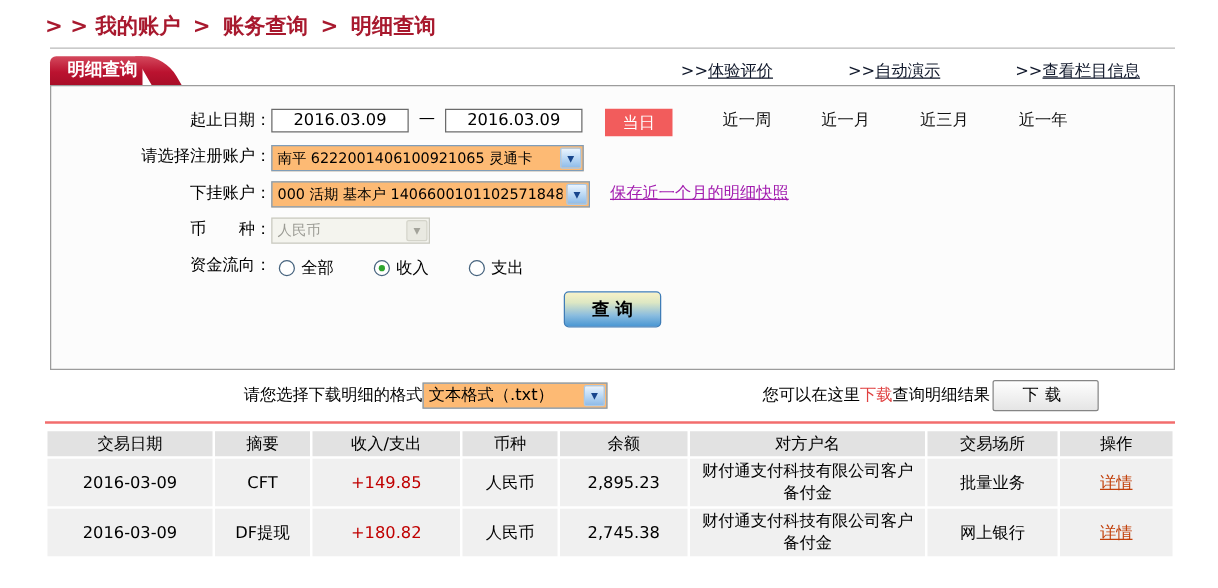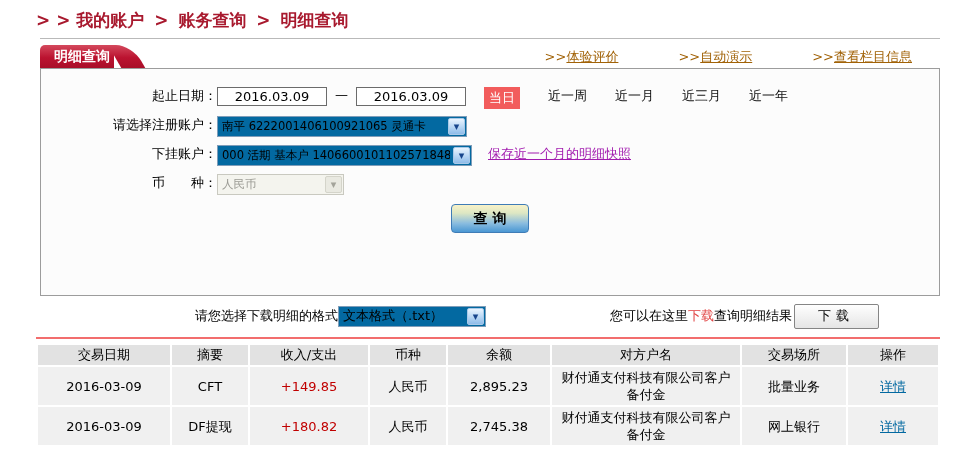--- a/index.html
+++ b/index.html
@@ -19,36 +19,36 @@
   
   .tab-row { display: flex; align-items: center; margin: 6px 34px 0 40px; height: 23px; }
   .tab { position: relative; height: 23px; line-height: 23px; padding: 0 4px 0 14px;
          background: linear-gradient(180deg,#d4495d 0%, #bb1330 55%, #a90e28 100%);
          color: #fff; font-weight: bold; font-size: 14px; border-top-left-radius: 5px; cursor: pointer; }
   .tab::after { content:""; position:absolute; left: calc(100% - 6px); top:0; width: 24px; height: 23px;
          background: linear-gradient(180deg,#d4495d 0%, #bb1330 55%, #a90e28 100%);
          transform: skewX(30deg); transform-origin: 0 0; border-top-right-radius: 16px; }
   .tab span { position: relative; z-index: 1; }
   .top-links { margin-left: auto; display: flex; gap: 60px; padding-right: 28px; font-size: 13px; }
-  .top-link { color: #a16207; text-decoration: none; cursor: pointer; white-space: nowrap; }
+  .top-link { color: #0f172a; text-decoration: none; cursor: pointer; white-space: nowrap; }
   .top-link .lk-label { text-decoration: underline; }
 
   
   .panel { margin: 0 34px 0 40px; border: 1px solid #9c9c9c; background: #fcfcfc;
            height: 228px; padding-top: 18px; }
   .frow { display: flex; height: 22px; margin-bottom: 7px; font-size: 13px; }
   .flabel { width: 176px; text-align: right; flex-shrink: 0; white-space: pre; }
   .date-input { width: 110px; height: 19px; border: 1px solid #6b6b6b; text-align: center;
                 font-size: 13px; font-family: inherit; padding: 0 2px; background: #fff; }
   .dash { margin: 0 8px; }
-  .badge { margin-left: 18px; background: #f25c5c; color: #fff; padding: 2px 5px; cursor: pointer; }
-  .qlink { margin-left: 28px; color: #111; text-decoration: none; cursor: pointer; }
-
-  
-  .sel { display: flex; align-items: center; border: 1px solid #7f9db9; background: #0369a1;
+  .badge { margin-left: 18px; background: #f25c5c; color: #fff; padding: 2px 14px; cursor: pointer; }
+  .qlink { margin-left: 40px; color: #111; text-decoration: none; cursor: pointer; }
+
+  
+  .sel { display: flex; align-items: center; border: 1px solid #7f9db9; background: #fdba74;
          height: 21px; padding: 0 1px 0 4px; cursor: pointer; overflow: hidden; }
   .sel-text { flex: 1; white-space: nowrap; overflow: hidden; font-size: 11.5px; }
   .sel-arrow { width: 17px; height: 17px; flex-shrink: 0; display: flex; align-items: center; justify-content: center;
          background: linear-gradient(180deg,#eaf4fe 0%, #bcd9f5 50%, #8fbce9 100%);
          border: 1px solid #a9c9e8; border-radius: 2px; color: #17458c; font-size: 11px; margin-left: 3px; }
   .sel.disabled { border-color: #c9c9c0; background: #f4f4ee; color: #9b9b94; cursor: default; }
   .sel.disabled .sel-arrow { background: #e9e9e1; border-color: #d4d4ca; color: #a3a39a; }
   .sel-account { width: 250px; }
   .sel-subaccount { width: 255px; }
   .sel-currency { width: 127px; }
@@ -79,21 +79,21 @@
 
   .red-divider { height: 2px; background: #f26d6d; margin: 8px 34px 0 36px; }
 
   
   .dtable { margin: 4px 34px 0 36px; width: 904px; table-layout: fixed;
             border-collapse: separate; border-spacing: 2px; font-size: 13px; }
   .dtable th { background: #e2e2e2; height: 20px; font-weight: normal; padding: 1px 2px; }
   .dtable td { background: #f0f0f0; text-align: center; vertical-align: middle;
                padding: 2px 6px; height: 34px; line-height: 17px; }
   .amount { color: #c00000; }
-  .detail-link { color: #0369a1; text-decoration: underline; cursor: pointer; }
+  .detail-link { color: #c2410c; text-decoration: underline; cursor: pointer; }
 </style>
 </head>
 <body>
 
 <div>
 
   <div class="breadcrumb">
     <span>&gt; &gt;</span>
     <a>我的账户</a>
     <span class="bc-sep">&gt;</span>
@@ -147,20 +147,35 @@
     </div>
 
     <div class="frow">
       <div class="flabel">币　　种：</div>
       <div class="sel sel-currency disabled">
         <span class="sel-text">人民币</span>
         <span class="sel-arrow">▾</span>
       </div>
     </div>
 
+    <div class="frow">
+      <div class="flabel">资金流向：</div>
+      <label class="fgroup">
+        <span class="radio"></span>
+        <span>全部</span>
+      </label>
+      <label class="fgroup">
+        <span class="radio checked"></span>
+        <span>收入</span>
+      </label>
+      <label class="fgroup">
+        <span class="radio"></span>
+        <span>支出</span>
+      </label>
+    </div>
 
     <div class="btn-row">
       <button class="query-btn">查 询</button>
     </div>
   </div>
 
   <div class="download-row">
     <span class="dl-label">请您选择下载明细的格式</span>
     <div class="sel dl-sel">
       <span class="sel-text">文本格式（.txt）</span>

